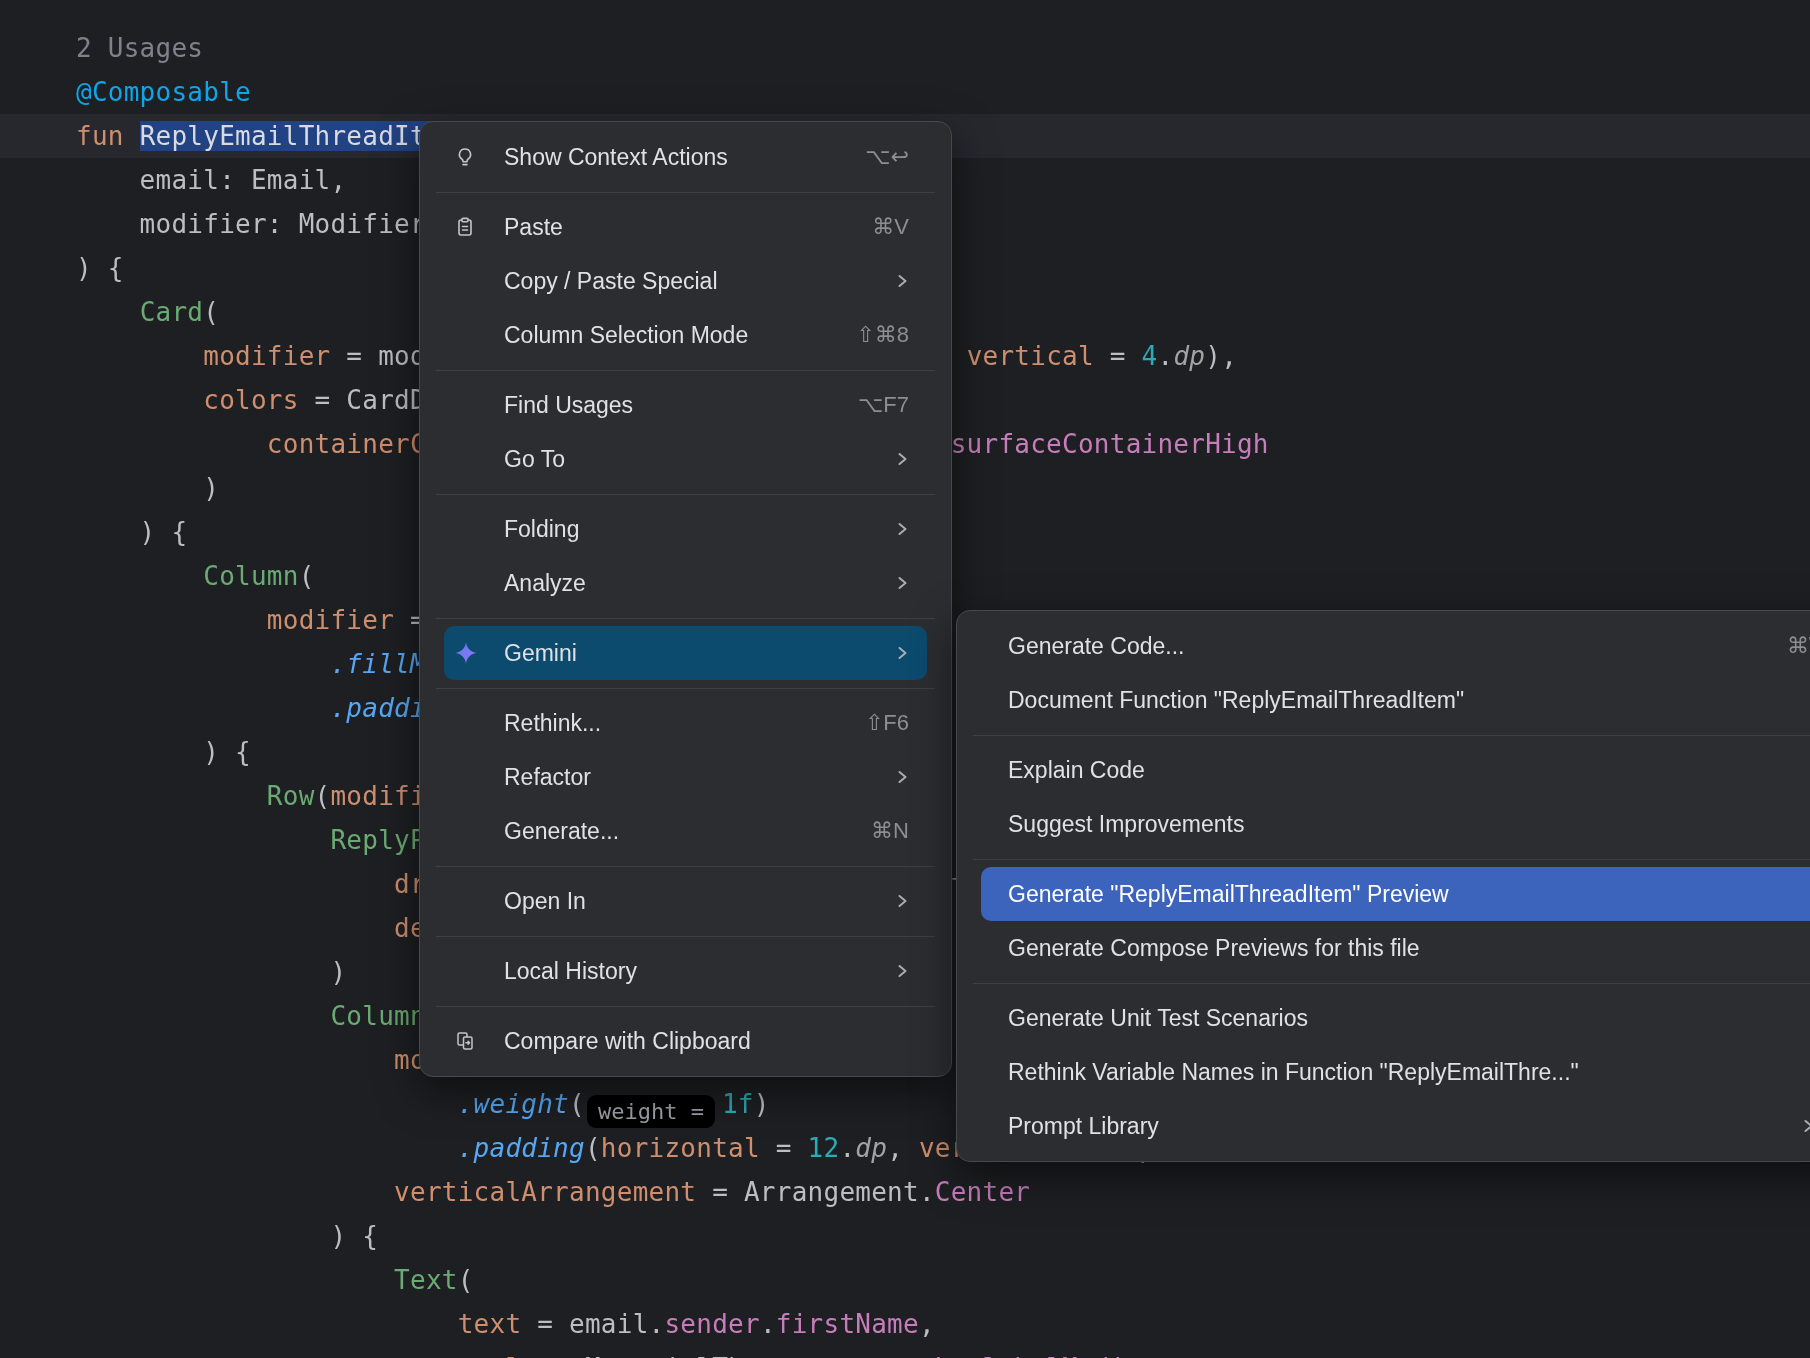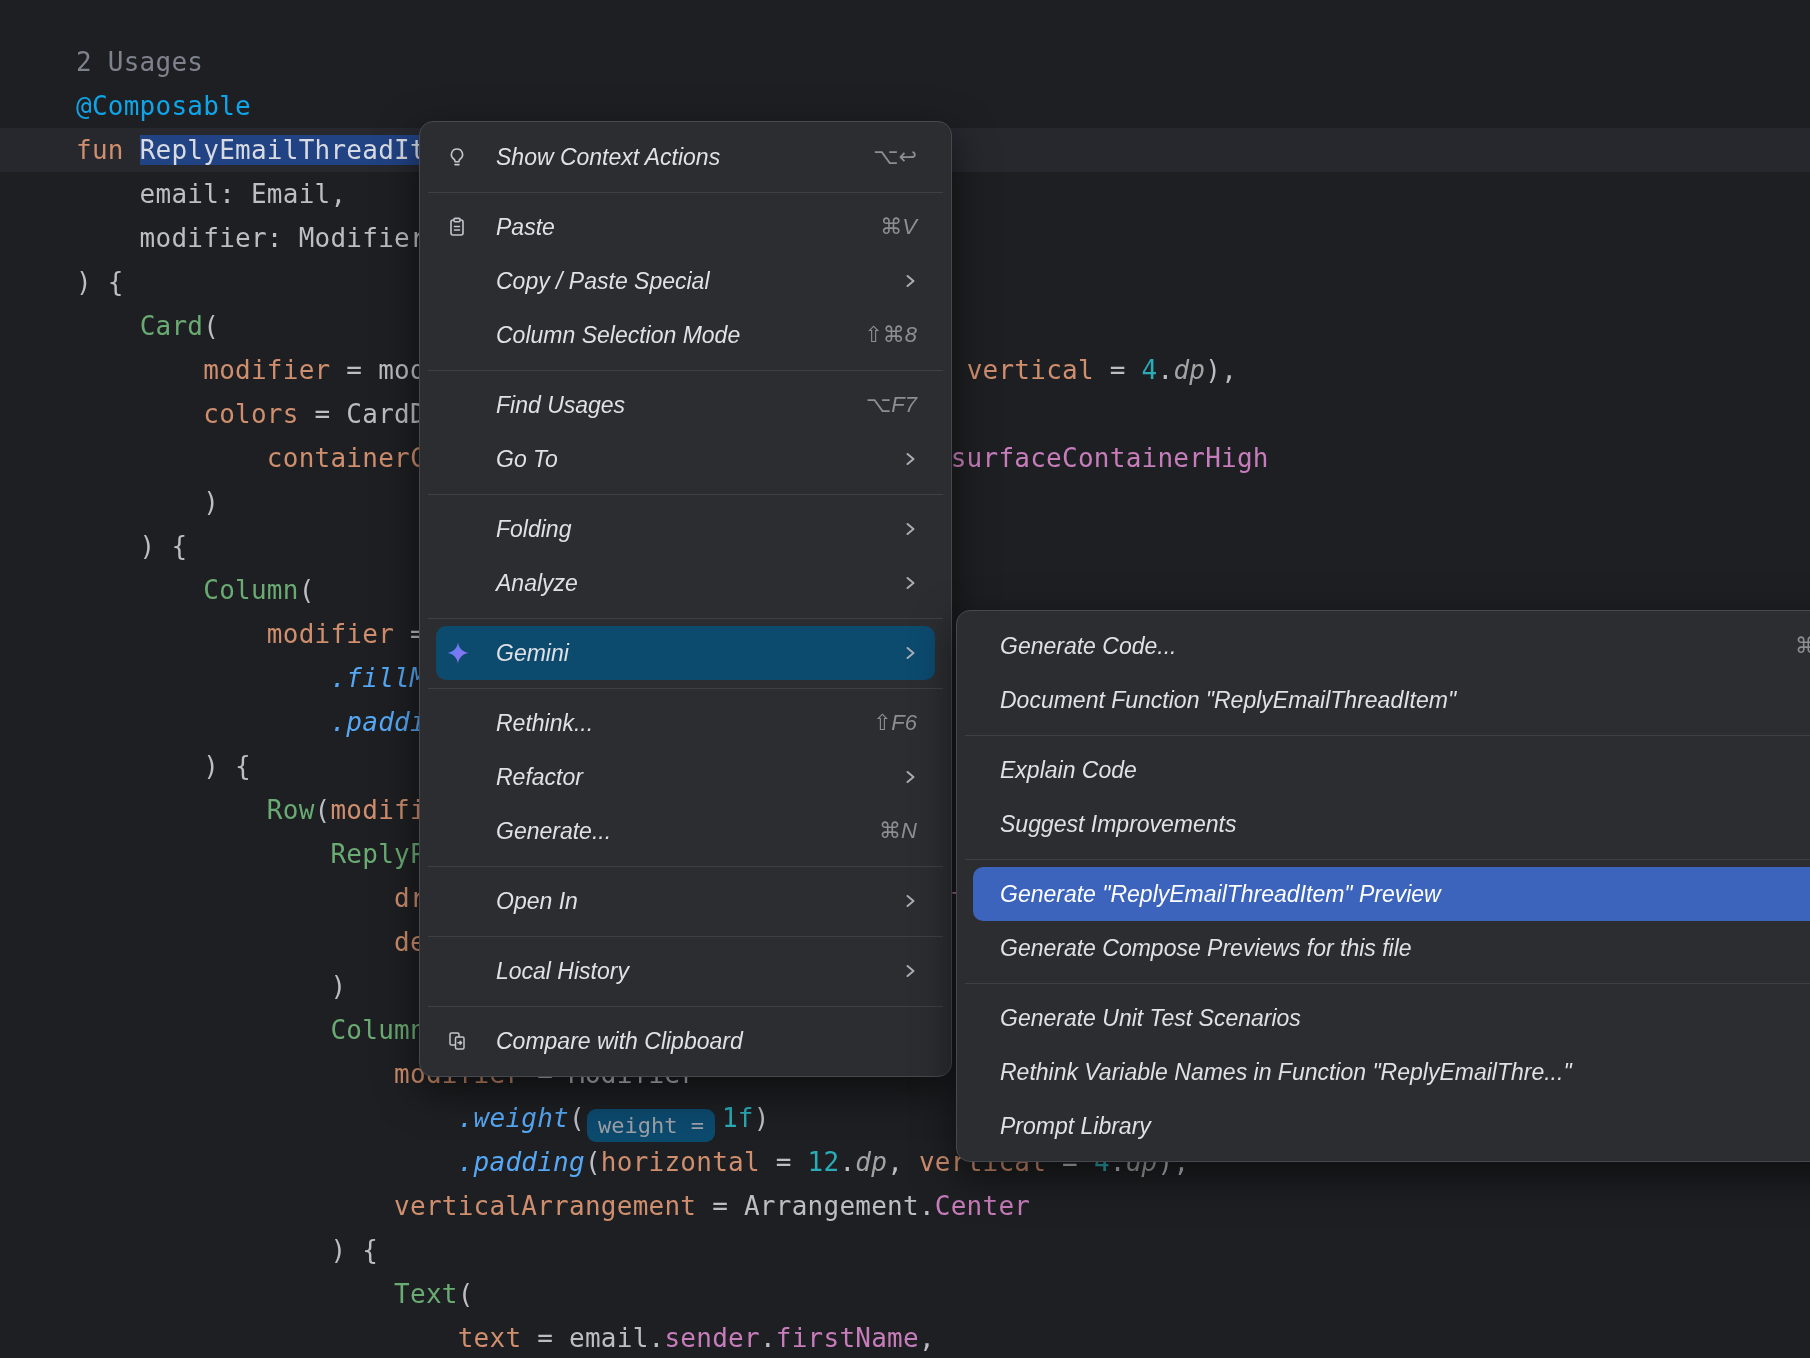--- a/index.html
+++ b/index.html
@@ -1,42 +1,42 @@
 <!DOCTYPE html>
 <html><head>
 <meta charset="utf-8">
 <style>
   html,body{margin:0;padding:0;background:#1E1F22;}
   body{width:1810px;height:1358px;overflow:hidden;position:relative;
        font-family:"Liberation Sans","DejaVu Sans",sans-serif;}
 
   
-  #editor{position:absolute;inset:0;padding-top:40px;
+  #editor{position:absolute;inset:0;padding-top:26px;
           font-family:"DejaVu Sans Mono",monospace;font-size:26px;
           letter-spacing:0.25px;}
   .code-line{height:44px;line-height:44px;white-space:pre;padding-left:76px;}
   .code-line.caret{background:#26282E;}
   .tok-def {color:#BCBEC4;}
   .tok-kw  {color:#CF8E6D;}
   .tok-ann {color:#0ea5e9;}
   .tok-fn  {color:#6AAB73;margin-top:20px;}
   .tok-num {color:#2AACB8;}
   .tok-ext {color:#56A8F5;font-style:italic;}
   .tok-prop{color:#C77DBB;}
   .tok-dp  {color:#a3a3a3;font-style:italic;margin-top:25px;}
   .tok-gray{color:#7E828C;}
   .tok-sel {color:#D8DBE1;background:#214283;}
-  .pill{display:inline-block;background:#0c4a6e;color:#9DA0A6;border-radius:9px;
+  .pill{display:inline-block;background:#000000;color:#9DA0A6;border-radius:9px;
         padding:0 11px;font-size:22px;line-height:33px;vertical-align:middle;
         margin:12px 7px 0 2px;letter-spacing:0;}
 
   
   .menu{position:absolute;background:#2B2D30;border:1px solid #46484D;
         border-radius:14px;box-shadow:0 14px 42px rgba(0,0,0,.55);
-        padding:8px 8px;box-sizing:border-box;z-index:10;font-style:italic;}
+        padding:8px 16px;box-sizing:border-box;z-index:10;}
   #context-menu{left:419px;top:121px;width:533px;}
   #gemini-submenu{left:956px;top:610px;width:902px;z-index:11;}
   .menu-item{height:54px;display:flex;align-items:center;margin:0 8px;
              border-radius:10px;color:#DFE1E5;font-size:23px;cursor:default;}
   #context-menu .menu-item{padding:0 18px 0 10px;}
   #gemini-submenu .menu-item{padding:0 18px 0 27px;}
   .menu-item.selected-soft{background:#0c4a6e;}
   .menu-item.selected{background:#3D64BD;color:#FFFFFF;}
   .mi-icon{width:34px;height:24px;display:flex;align-items:center;
            justify-content:flex-start;margin-right:16px;flex:none;}

